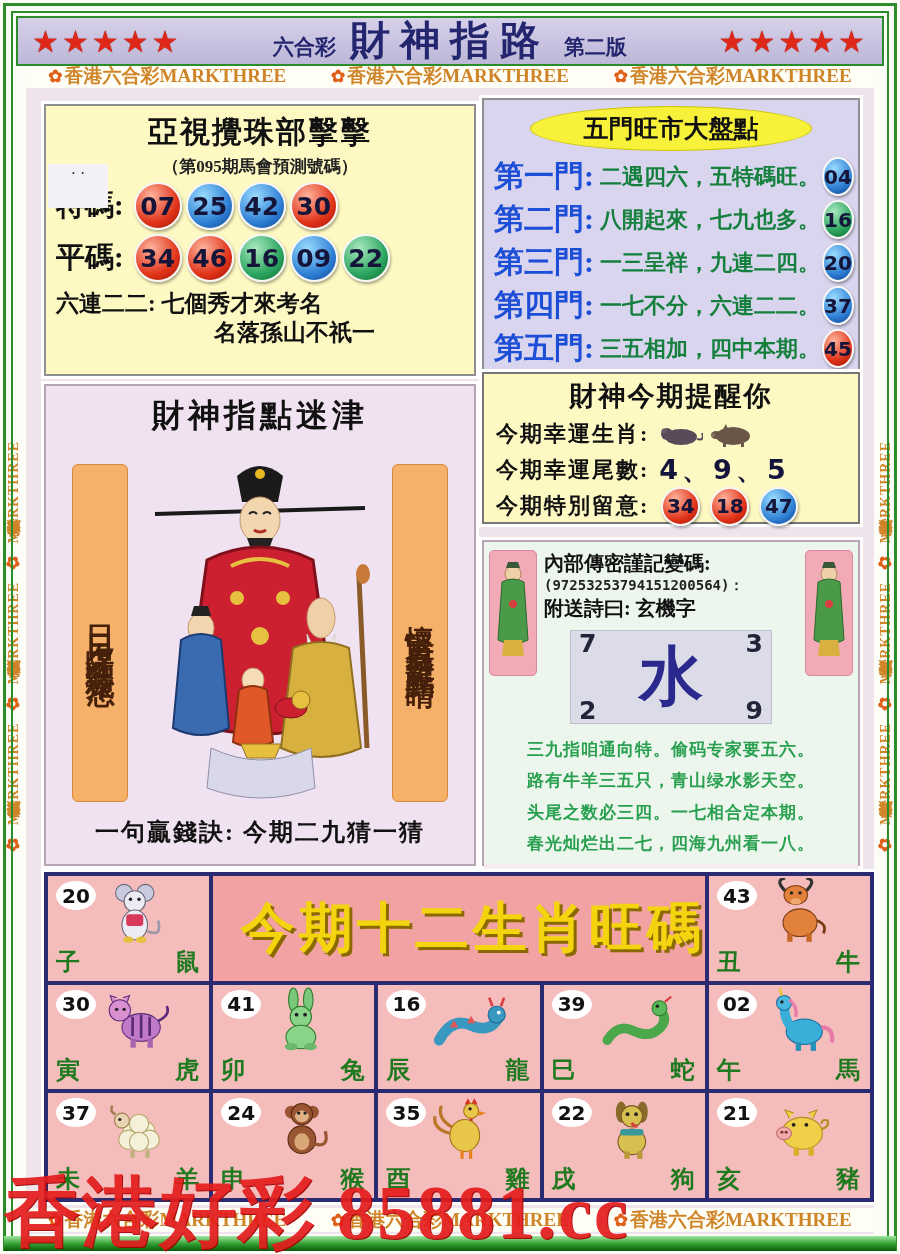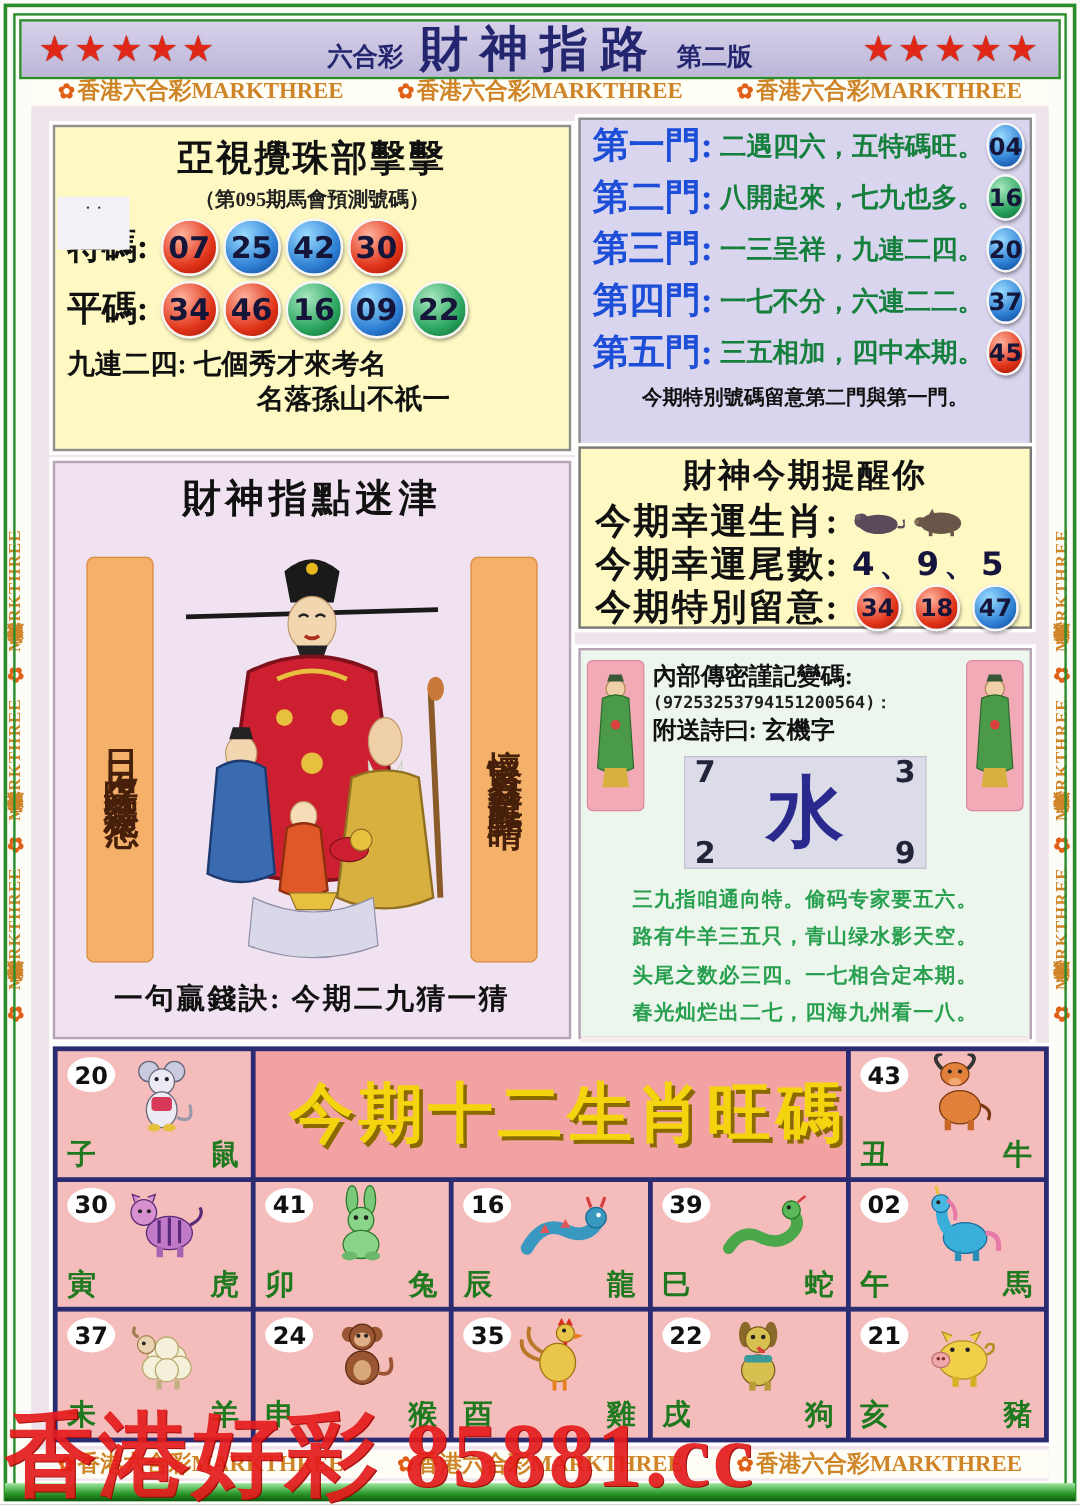--- a/index.html
+++ b/index.html
@@ -75,21 +75,21 @@
   .couplet span{writing-mode:vertical-rl;font-size:29px;font-weight:bold;color:#46200a;
                 letter-spacing:9px;line-height:1;}
   .god-art{position:absolute;left:95px;top:62px;width:238px;height:370px;}
   .god-tip{position:absolute;bottom:16px;width:100%;text-align:center;font-size:24px;
            font-weight:bold;color:#111;letter-spacing:2px;}
 
   
   .p-remind{left:456px;top:284px;width:374px;height:148px;background:#fef9c3;border:2px solid #777;}
   .p-remind h2{margin:4px 0 2px;text-align:center;font-size:27px;color:#111;letter-spacing:2px;}
   .r-row{display:flex;align-items:center;padding:1px 12px;height:34px;}
-  .r-row .lbl{font-size:30px;font-weight:bold;color:#111;letter-spacing:2px;white-space:nowrap;}
+  .r-row .lbl{font-size:22px;font-weight:bold;color:#111;letter-spacing:2px;white-space:nowrap;}
   .r-row .val{margin-left:10px;display:flex;align-items:center;gap:6px;}
   .tails{font-family:"DejaVu Sans",sans-serif;font-size:27px;font-weight:bold;color:#14143c;letter-spacing:4px;}
 
   
   .p-secret{left:456px;top:452px;width:374px;height:322px;background:#edf6ed;border:2px solid #b5a5b5;}
   .deity-card{position:absolute;top:8px;width:46px;height:124px;background:#f2aab6;border-radius:5px;
               border:1px solid #d888a0;display:flex;align-items:center;justify-content:center;}
   .deity-card.left{left:5px;}
   .deity-card.right{right:5px;}
   .s-head{margin:8px 60px 0;}
@@ -185,26 +185,27 @@
       </div>
       <div class="ballrow">
         <span class="lbl">平碼:</span>
         <span class="ball" data-color="red">34</span>
         <span class="ball" data-color="red">46</span>
         <span class="ball" data-color="green">16</span>
         <span class="ball" data-color="blue">09</span>
         <span class="ball" data-color="green">22</span>
       </div>
       <div class="poem">
-        <div>九連二四: 七個秀才來考名</div>
+        <div>六連二二: 七個秀才來考名</div>
         <div class="l2">名落孫山不祇一</div>
       </div>
     </div>
 
     <div class="panel p-gates">
+      <div class="gate-title">五門旺市大盤點</div>
       <div class="gate">
         <span class="g-lbl">第一門:</span>
         <span class="g-txt">二遇四六，五特碼旺。</span>
         <span class="ball small" data-color="blue">04</span>
       </div>
       <div class="gate">
         <span class="g-lbl">第二門:</span>
         <span class="g-txt">八開起來，七九也多。</span>
         <span class="ball small" data-color="green">16</span>
       </div>

